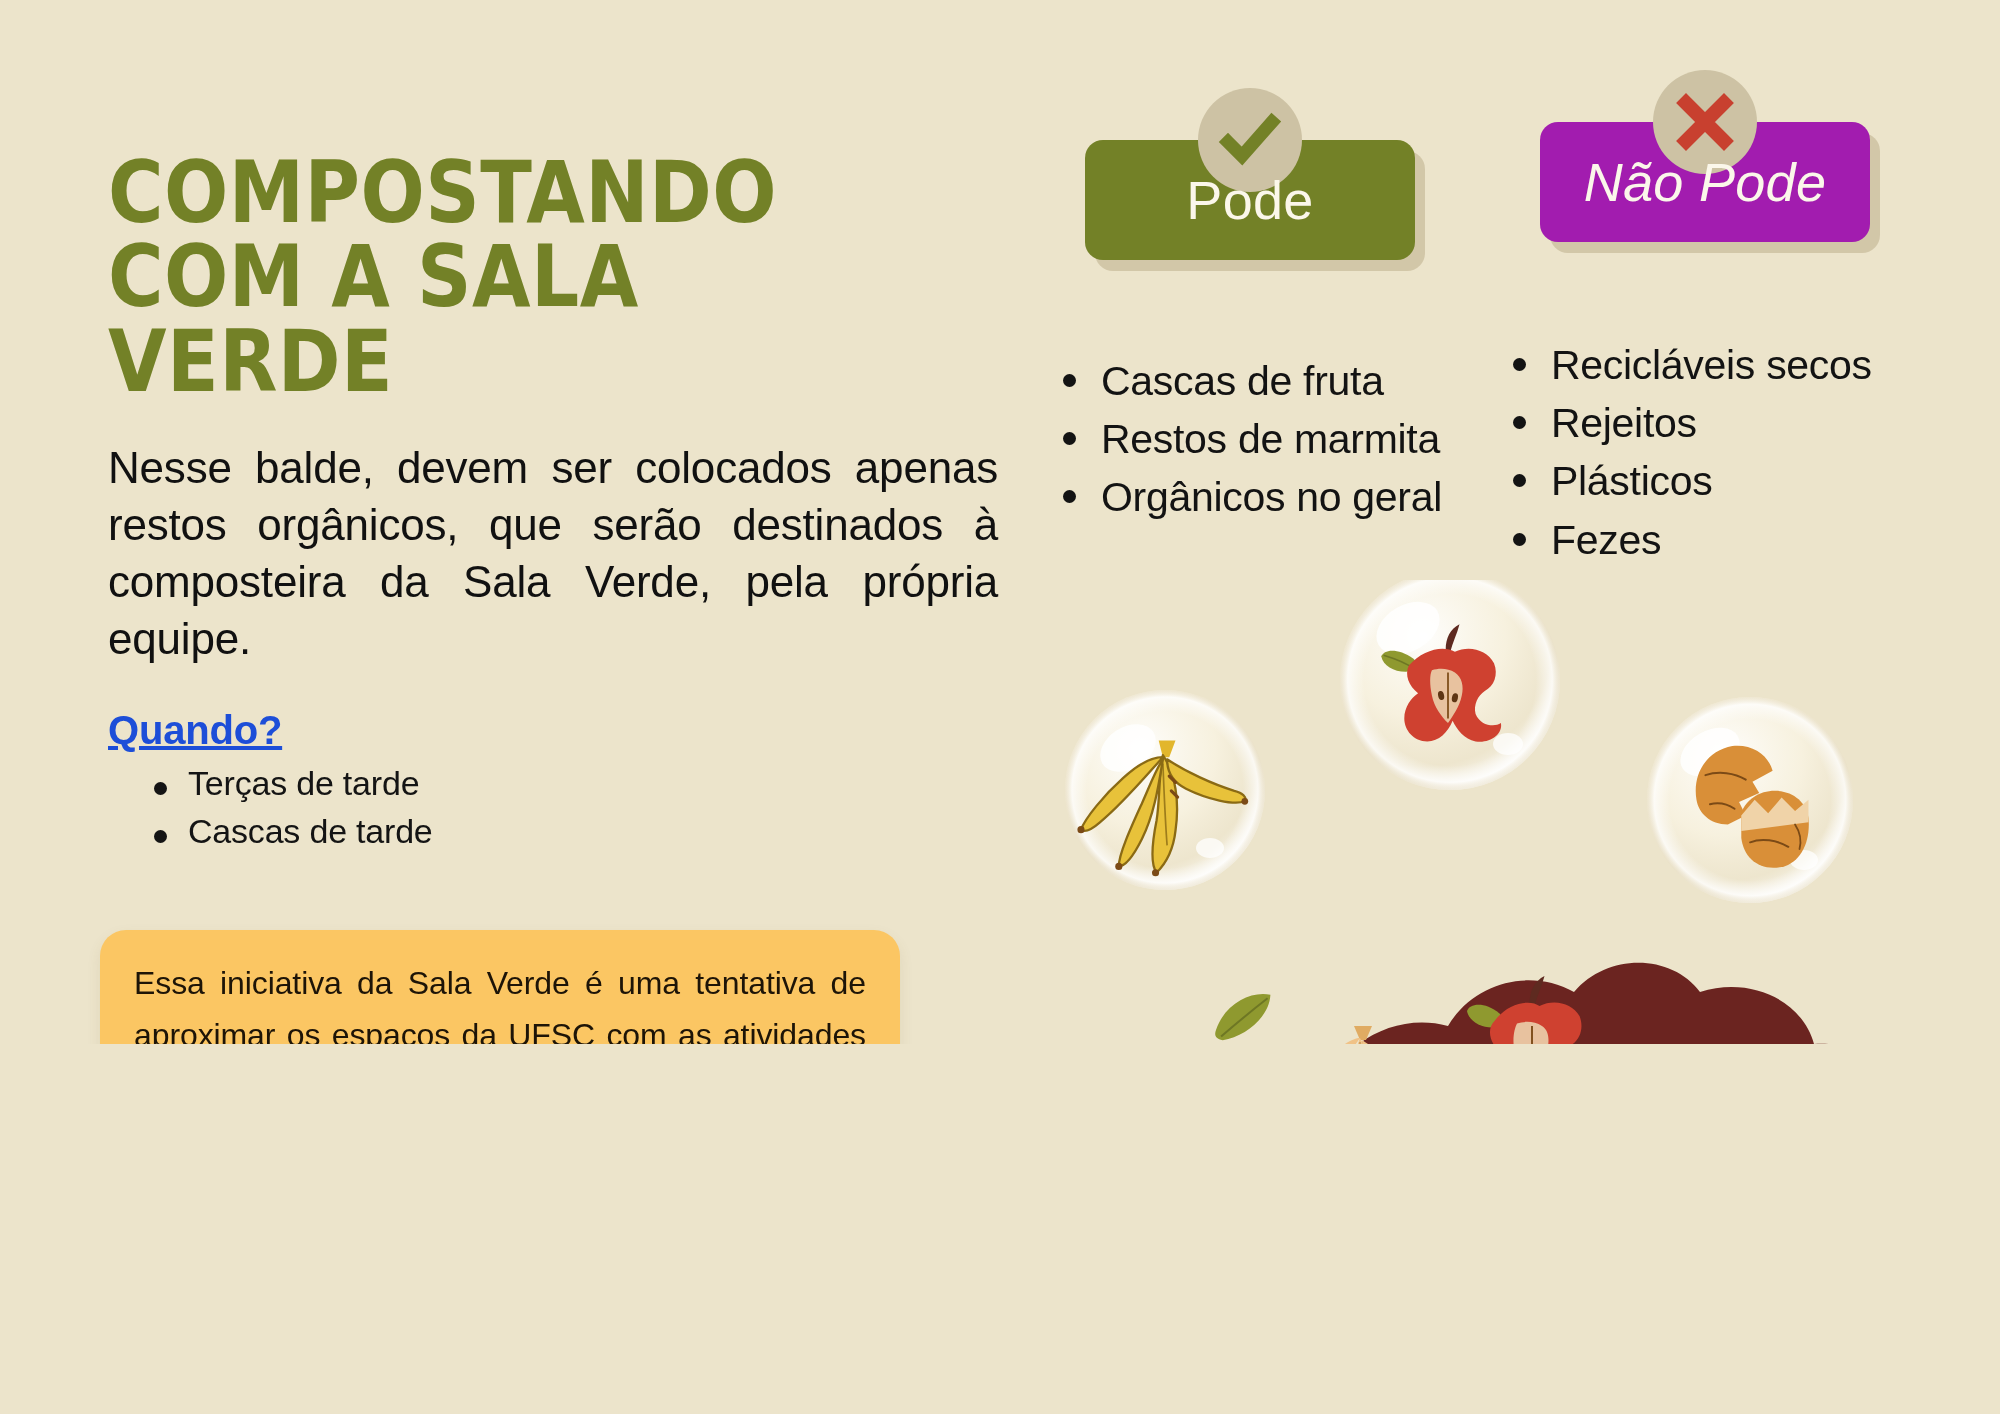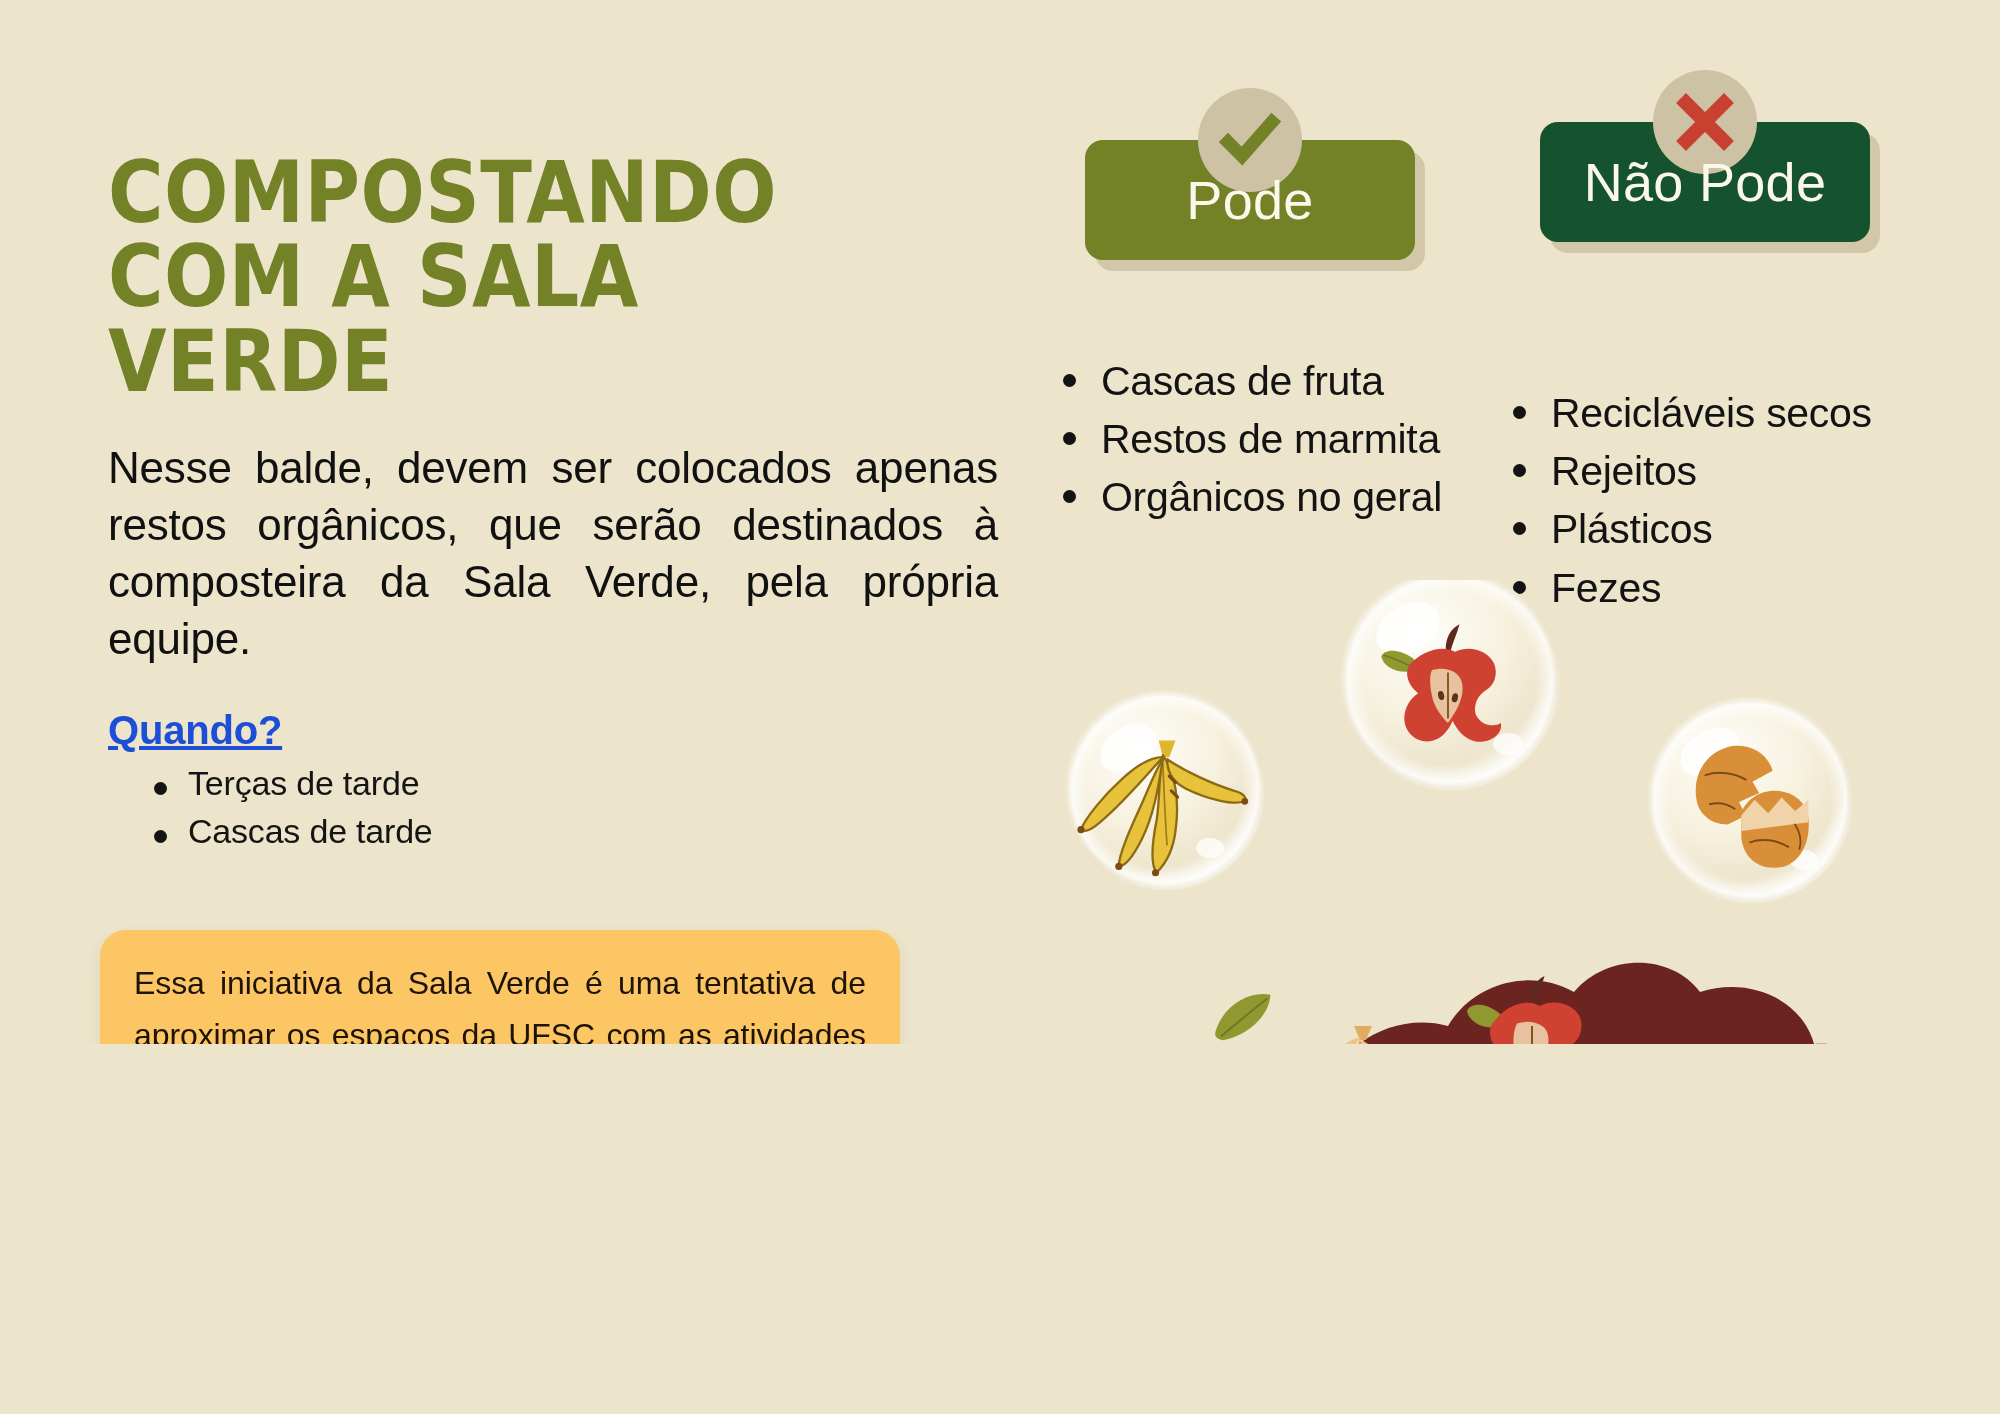--- a/index.html
+++ b/index.html
@@ -77,41 +77,41 @@
     position:relative;border-radius:18px;
     width:330px;height:120px;
     display:flex;align-items:center;justify-content:center;
     box-shadow:10px 11px 0 rgba(190,175,140,.55);
   }
   .badge span{
     color:#fbf7ea;font-size:54px;font-weight:400;letter-spacing:0.3px;
     position:relative;z-index:3;
   }
   .badge.allow{background:#738127;align-items:center;}
-  .badge.deny{background:#14532d;}
+  .badge.deny{background:#a21caf;font-style:italic;}
   .badge-icon{
     position:absolute;left:50%;top:-52px;transform:translateX(-50%);
     width:104px;height:104px;border-radius:50%;
     background:#cdc2a4;z-index:1;
     display:flex;align-items:center;justify-content:center;
   }
 
   
   .rlist{position:absolute;margin:0;padding:0;list-style:none;}
   .rlist li{
     position:relative;padding-left:46px;
     font-size:41px;line-height:1.42;color:#131313;
     letter-spacing:-0.3px;white-space:nowrap;
   }
   .rlist li:before{
     content:"";position:absolute;left:8px;top:22px;
     width:13px;height:13px;border-radius:50%;background:#131313;
   }
   #allow-list{left:1055px;top:352px;}
-  #deny-list{left:1505px;top:336px;margin-top:48px;}
+  #deny-list{left:1505px;top:336px;}
 
   
   .illus{position:absolute;left:1060px;top:580px;width:940px;height:834px;}
 </style>
 </head>
 <body>
 
 <div class="stage">
 
   <svg class="bg-svg" viewBox="0 0 2000 1414">

